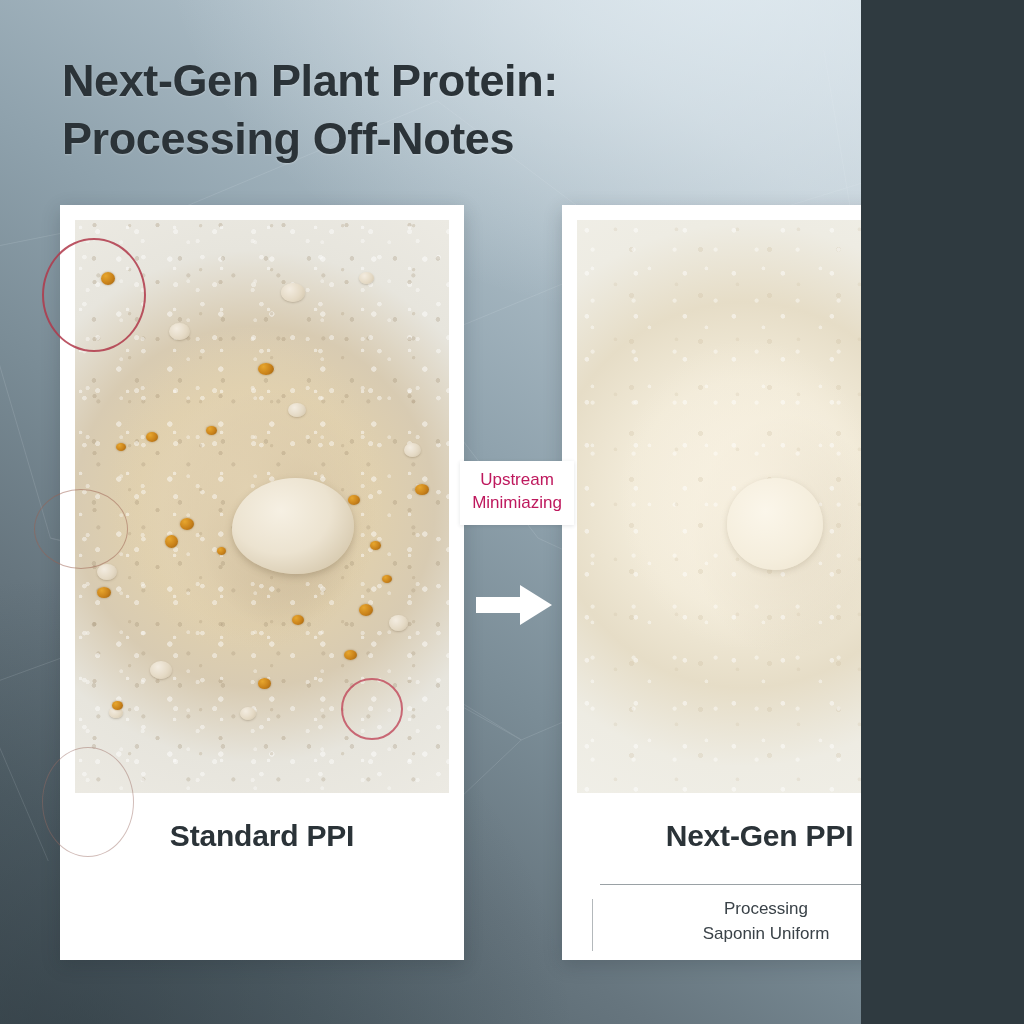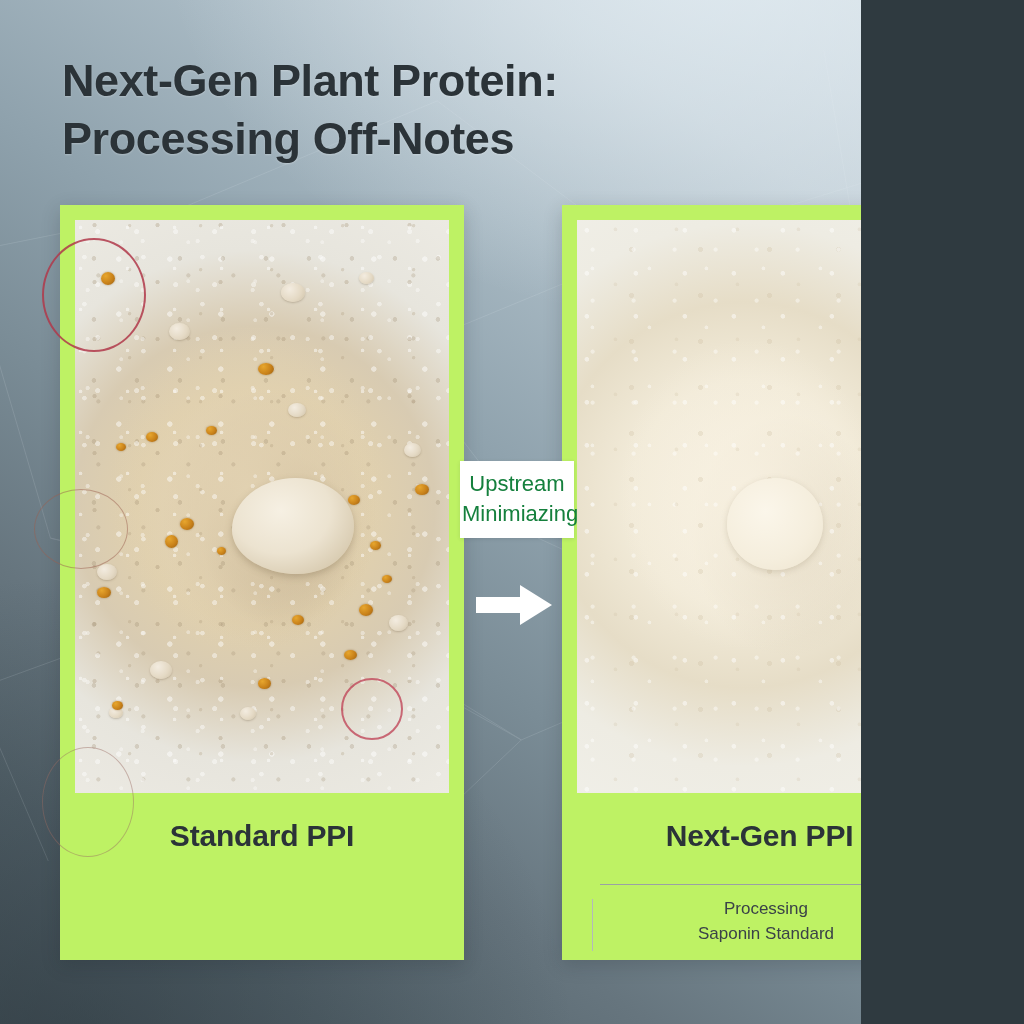--- a/index.html
+++ b/index.html
@@ -55,21 +55,21 @@
     font-weight: bold;
     line-height: 1.28;
     letter-spacing: -0.4px;
     text-shadow: 0 1px 2px rgba(255,255,255,0.25);
   }
   .title-line { display: block; white-space: nowrap; }
 
   
   .card {
     position: absolute;
-    background: #bef264;
+    background: #ffffff;
     box-shadow: 0 5px 18px rgba(24,34,40,0.20);
   }
   #card-left  { left: 60px;  top: 205px; width: 404px; height: 755px; }
   #card-right { left: 562px; top: 205px; width: 395px; height: 755px; }
 
   .photo {
     position: absolute;
     left: 15px;
     top: 15px;
     overflow: hidden;
@@ -218,22 +218,22 @@
   }
 
   
   .mid-label {
     position: absolute;
     left: 460px;
     top: 461px;
     width: 110px;
     padding: 8px 2px 10px 2px;
     background: #ffffff;
-    color: #15803d;
-    font-size: 22px;
+    color: #be185d;
+    font-size: 17px;
     line-height: 1.35;
     text-align: center;
     box-shadow: 0 1px 4px rgba(30,40,46,0.12);
   }
   .arrow {
     position: absolute;
     left: 476px;
     top: 582px;
     width: 76px;
     height: 46px;
@@ -314,21 +314,21 @@
     </div>
 
     <div class="caption caption-pos">Next-Gen PPI</div>
 
     <div class="divider"></div>
 
     <div class="features">
       <div class="feature-sep"></div>
       <div class="feature">
         <div>Processing</div>
-        <div>Saponin Standard</div>
+        <div>Saponin Uniform</div>
       </div>
     </div>
   </div>
 
   <div class="mid-label">
     <div>Upstream</div>
     <div>Minimiazing</div>
   </div>
 
   <svg class="arrow" viewBox="0 0 76 46">

